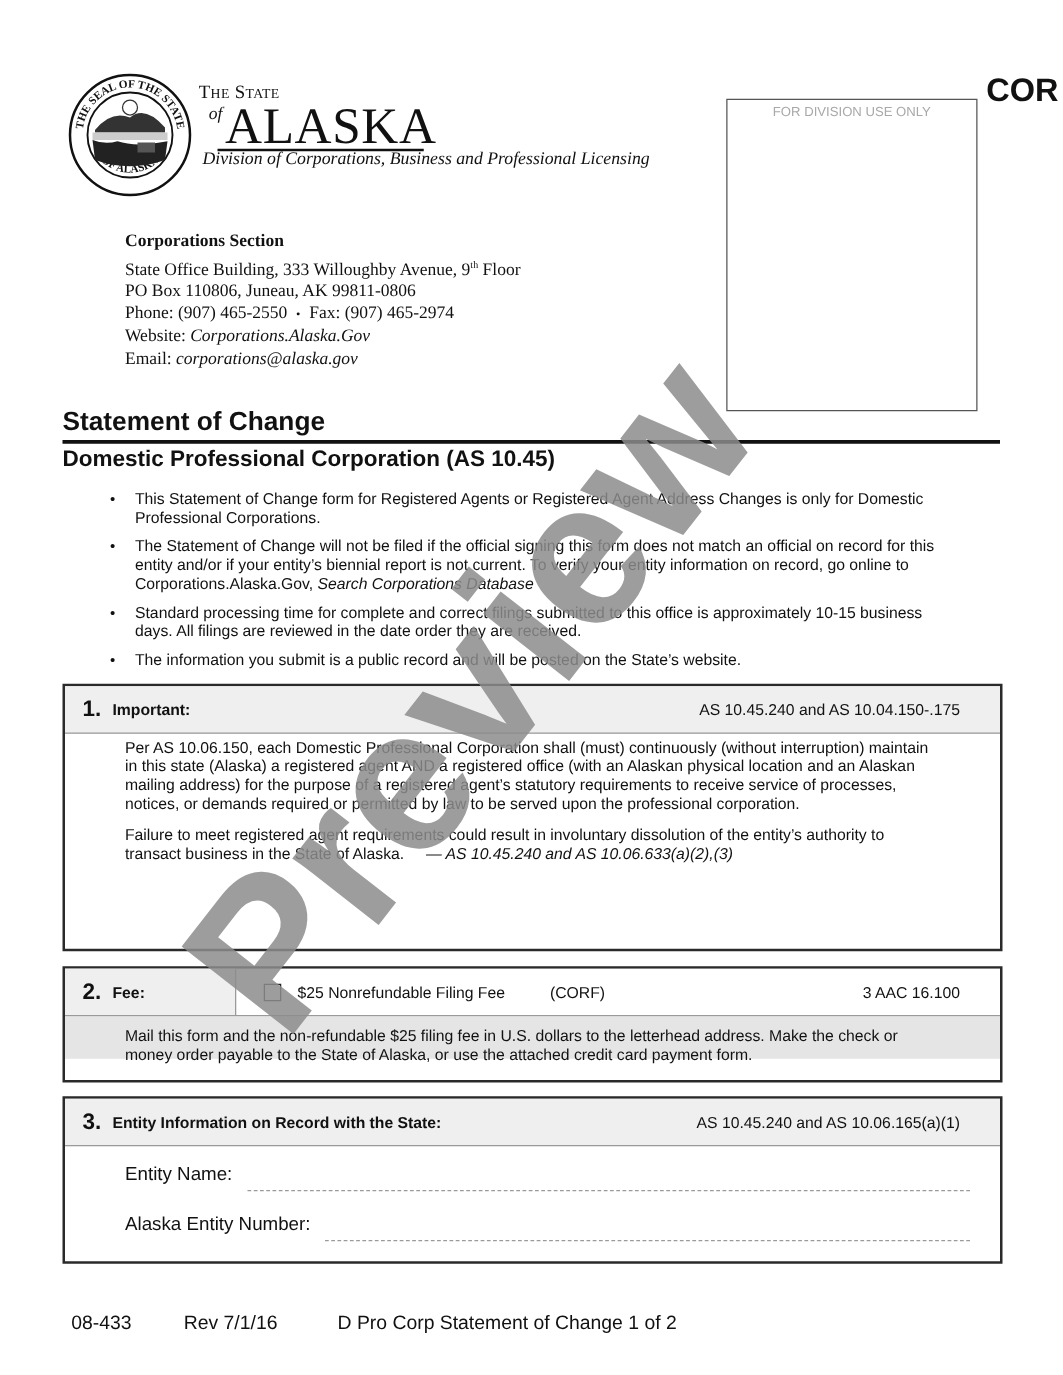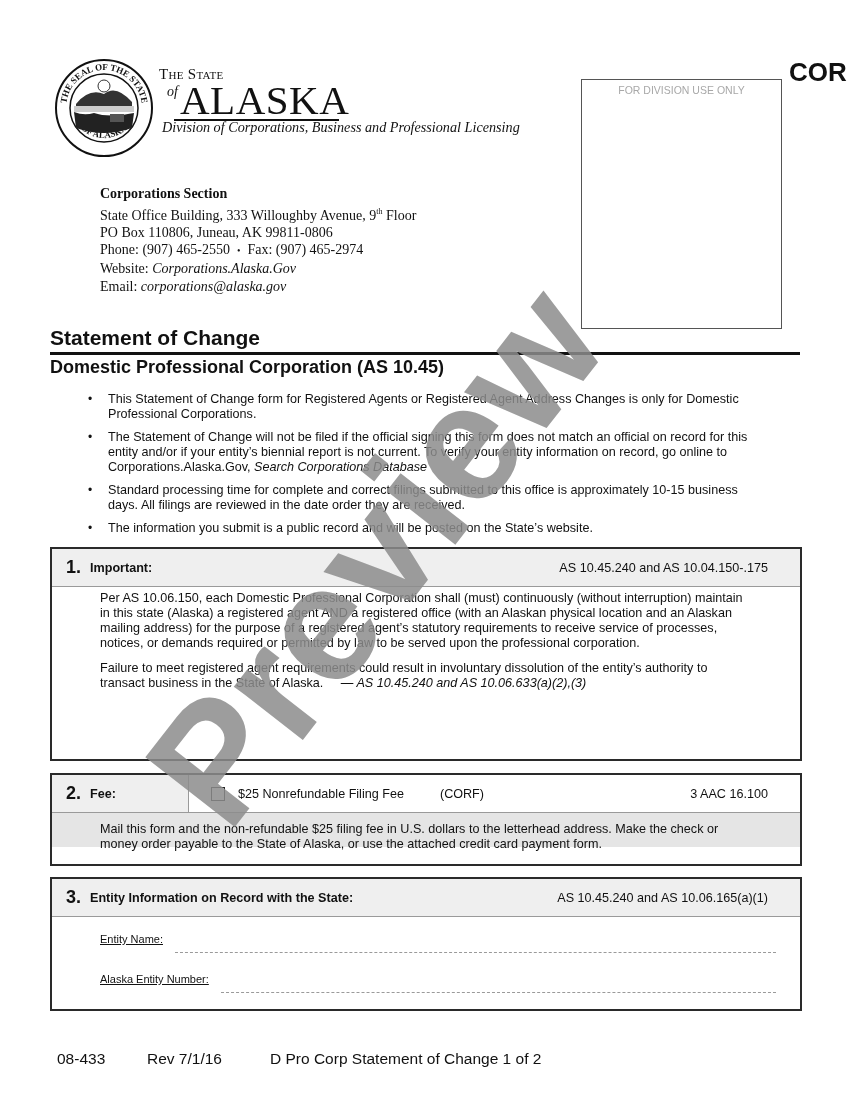--- a/index.html
+++ b/index.html
@@ -46,21 +46,21 @@
 
   .s1 { top: 547px; height: 210px; }
   .s2 { top: 773px; height: 89px; }
   .s2 .sec-head { background: #fff; }
   .s2 .head-left { display: flex; align-items: center; width: 136px; height: 100%; background: #efefef; border-right: 1px solid #9a9a9a; }
   .s2 .fee-box { width: 14px; height: 14px; border: 1.5px solid #222; margin-left: 22px; margin-right: 13px; background: #fff; box-sizing: border-box; }
   .s2 .fee-code { margin-left: 36px; }
   .s2 .sec-body { background: #e5e5e5; height: 34px; box-sizing: border-box; padding-top: 9px; }
 
   .s3 { top: 877px; height: 130px; }
-  .field-row { display: flex; align-items: flex-end; font-size: 11px; position: relative; height: 20px; text-decoration: underline; }
+  .field-row { display: flex; align-items: flex-end; font-size: 15px; position: relative; height: 20px; }
   .field-row .lbl { white-space: nowrap; padding-bottom: 6px; }
   .field-row .line { flex: 1; border-bottom: 1px dashed #9a9a9a; margin-left: 12px; margin-bottom: 0; height: 1px; }
   .s3 .sec-body { padding: 16px 24px 0 48px; }
   .s3 .field-row + .field-row { margin-top: 20px; }
 
   
   .footer { left: 57px; top: 1050px; font-size: 15.5px; display: flex; gap: 0; }
   .footer span { display: inline-block; }
   .footer .f1 { width: 90px; }
   .footer .f2 { width: 123px; }

